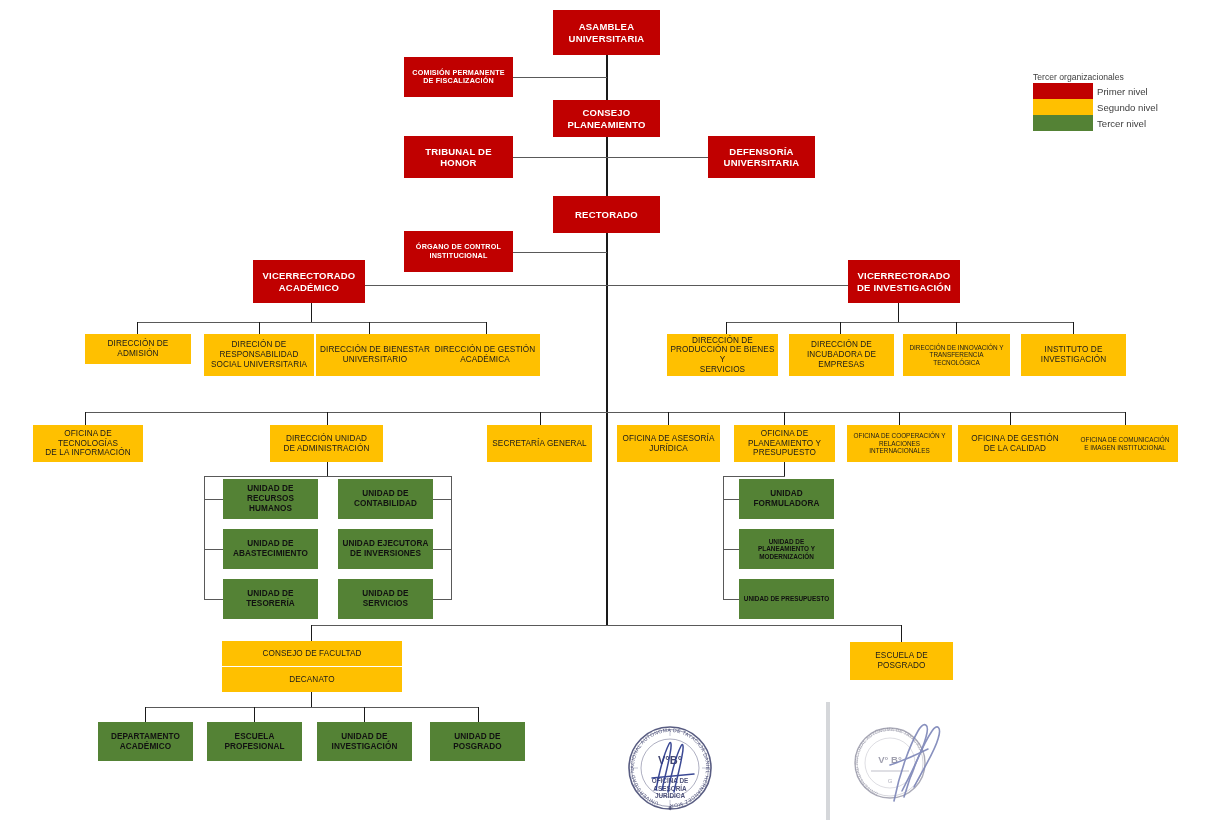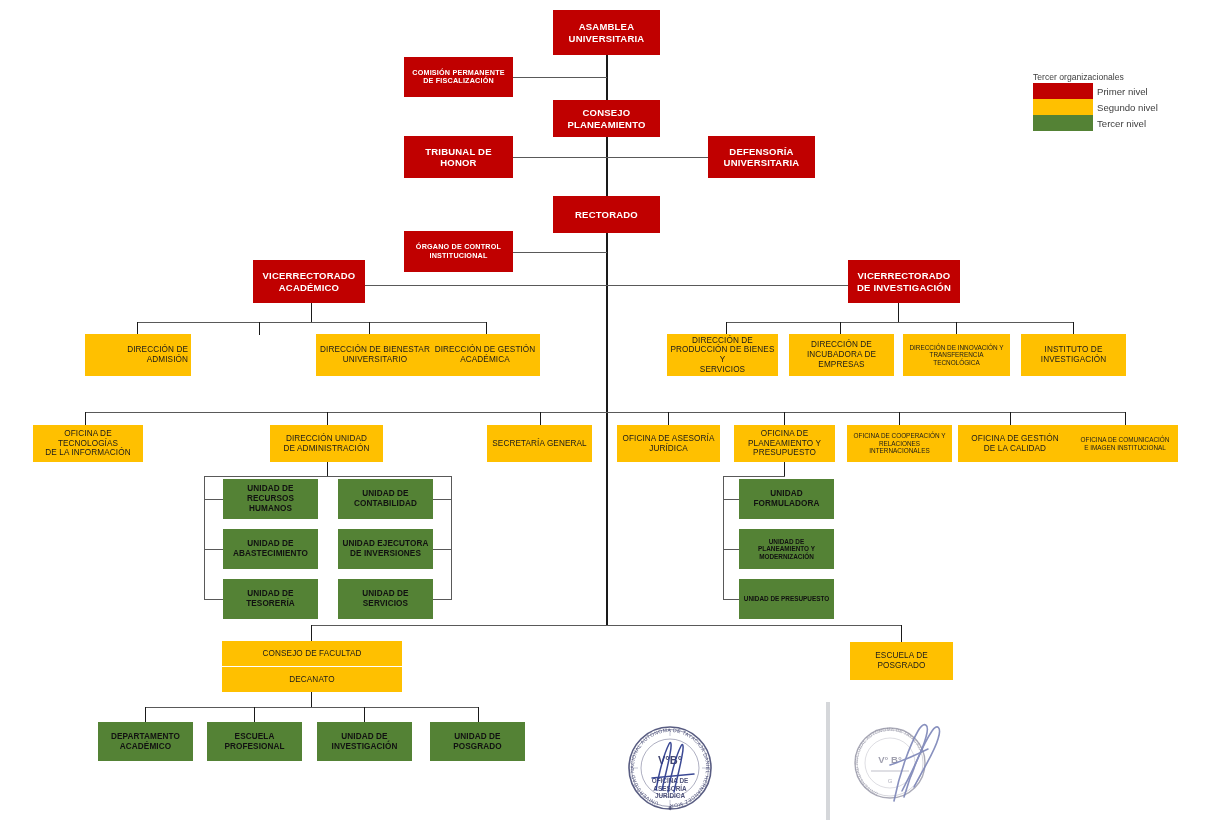--- a/index.html
+++ b/index.html
@@ -190,21 +190,24 @@
   <div class="node lvl1" style="left:708px; top:136px; width:107px; height:42px;">DEFENSORÍA
 UNIVERSITARIA</div>
   <div class="node lvl1" style="left:553px; top:196px; width:107px; height:37px;">RECTORADO</div>
   <div class="node lvl1 sm" style="left:404px; top:231px; width:109px; height:41px;">ÓRGANO DE CONTROL
 INSTITUCIONAL</div>
   <div class="node lvl1" style="left:253px; top:260px; width:112px; height:43px;">VICERRECTORADO
 ACADÉMICO</div>
   <div class="node lvl1" style="left:848px; top:260px; width:112px; height:43px;">VICERRECTORADO
 DE INVESTIGACIÓN</div>
 
-  <div class="node lvl2" style="left:85px; top:334px; width:106px; height:42px;text-align:right;">DIRECCIÓN DE ADMISIÓN</div>
+  <div class="node lvl2" style="left:85px; top:334px; width:106px; height:30px;">DIRECCIÓN DE ADMISIÓN</div>
+  <div class="node lvl2" style="left:204px; top:334px; width:110px; height:42px;">DIRECIÓN DE
+RESPONSABILIDAD
+SOCIAL UNIVERSITARIA</div>
   <div class="node lvl2" style="left:316px; top:334px; width:118px; height:42px;">DIRECCIÓN DE BIENESTAR
 UNIVERSITARIO</div>
   <div class="node lvl2" style="left:430px; top:334px; width:110px; height:42px;">DIRECCIÓN DE GESTIÓN
 ACADÉMICA</div>
   <div class="node lvl2" style="left:667px; top:334px; width:111px; height:42px;">DIRECCIÓN DE
 PRODUCCIÓN DE BIENES Y
 SERVICIOS</div>
   <div class="node lvl2" style="left:789px; top:334px; width:105px; height:42px;">DIRECCIÓN DE
 INCUBADORA DE
 EMPRESAS</div>

